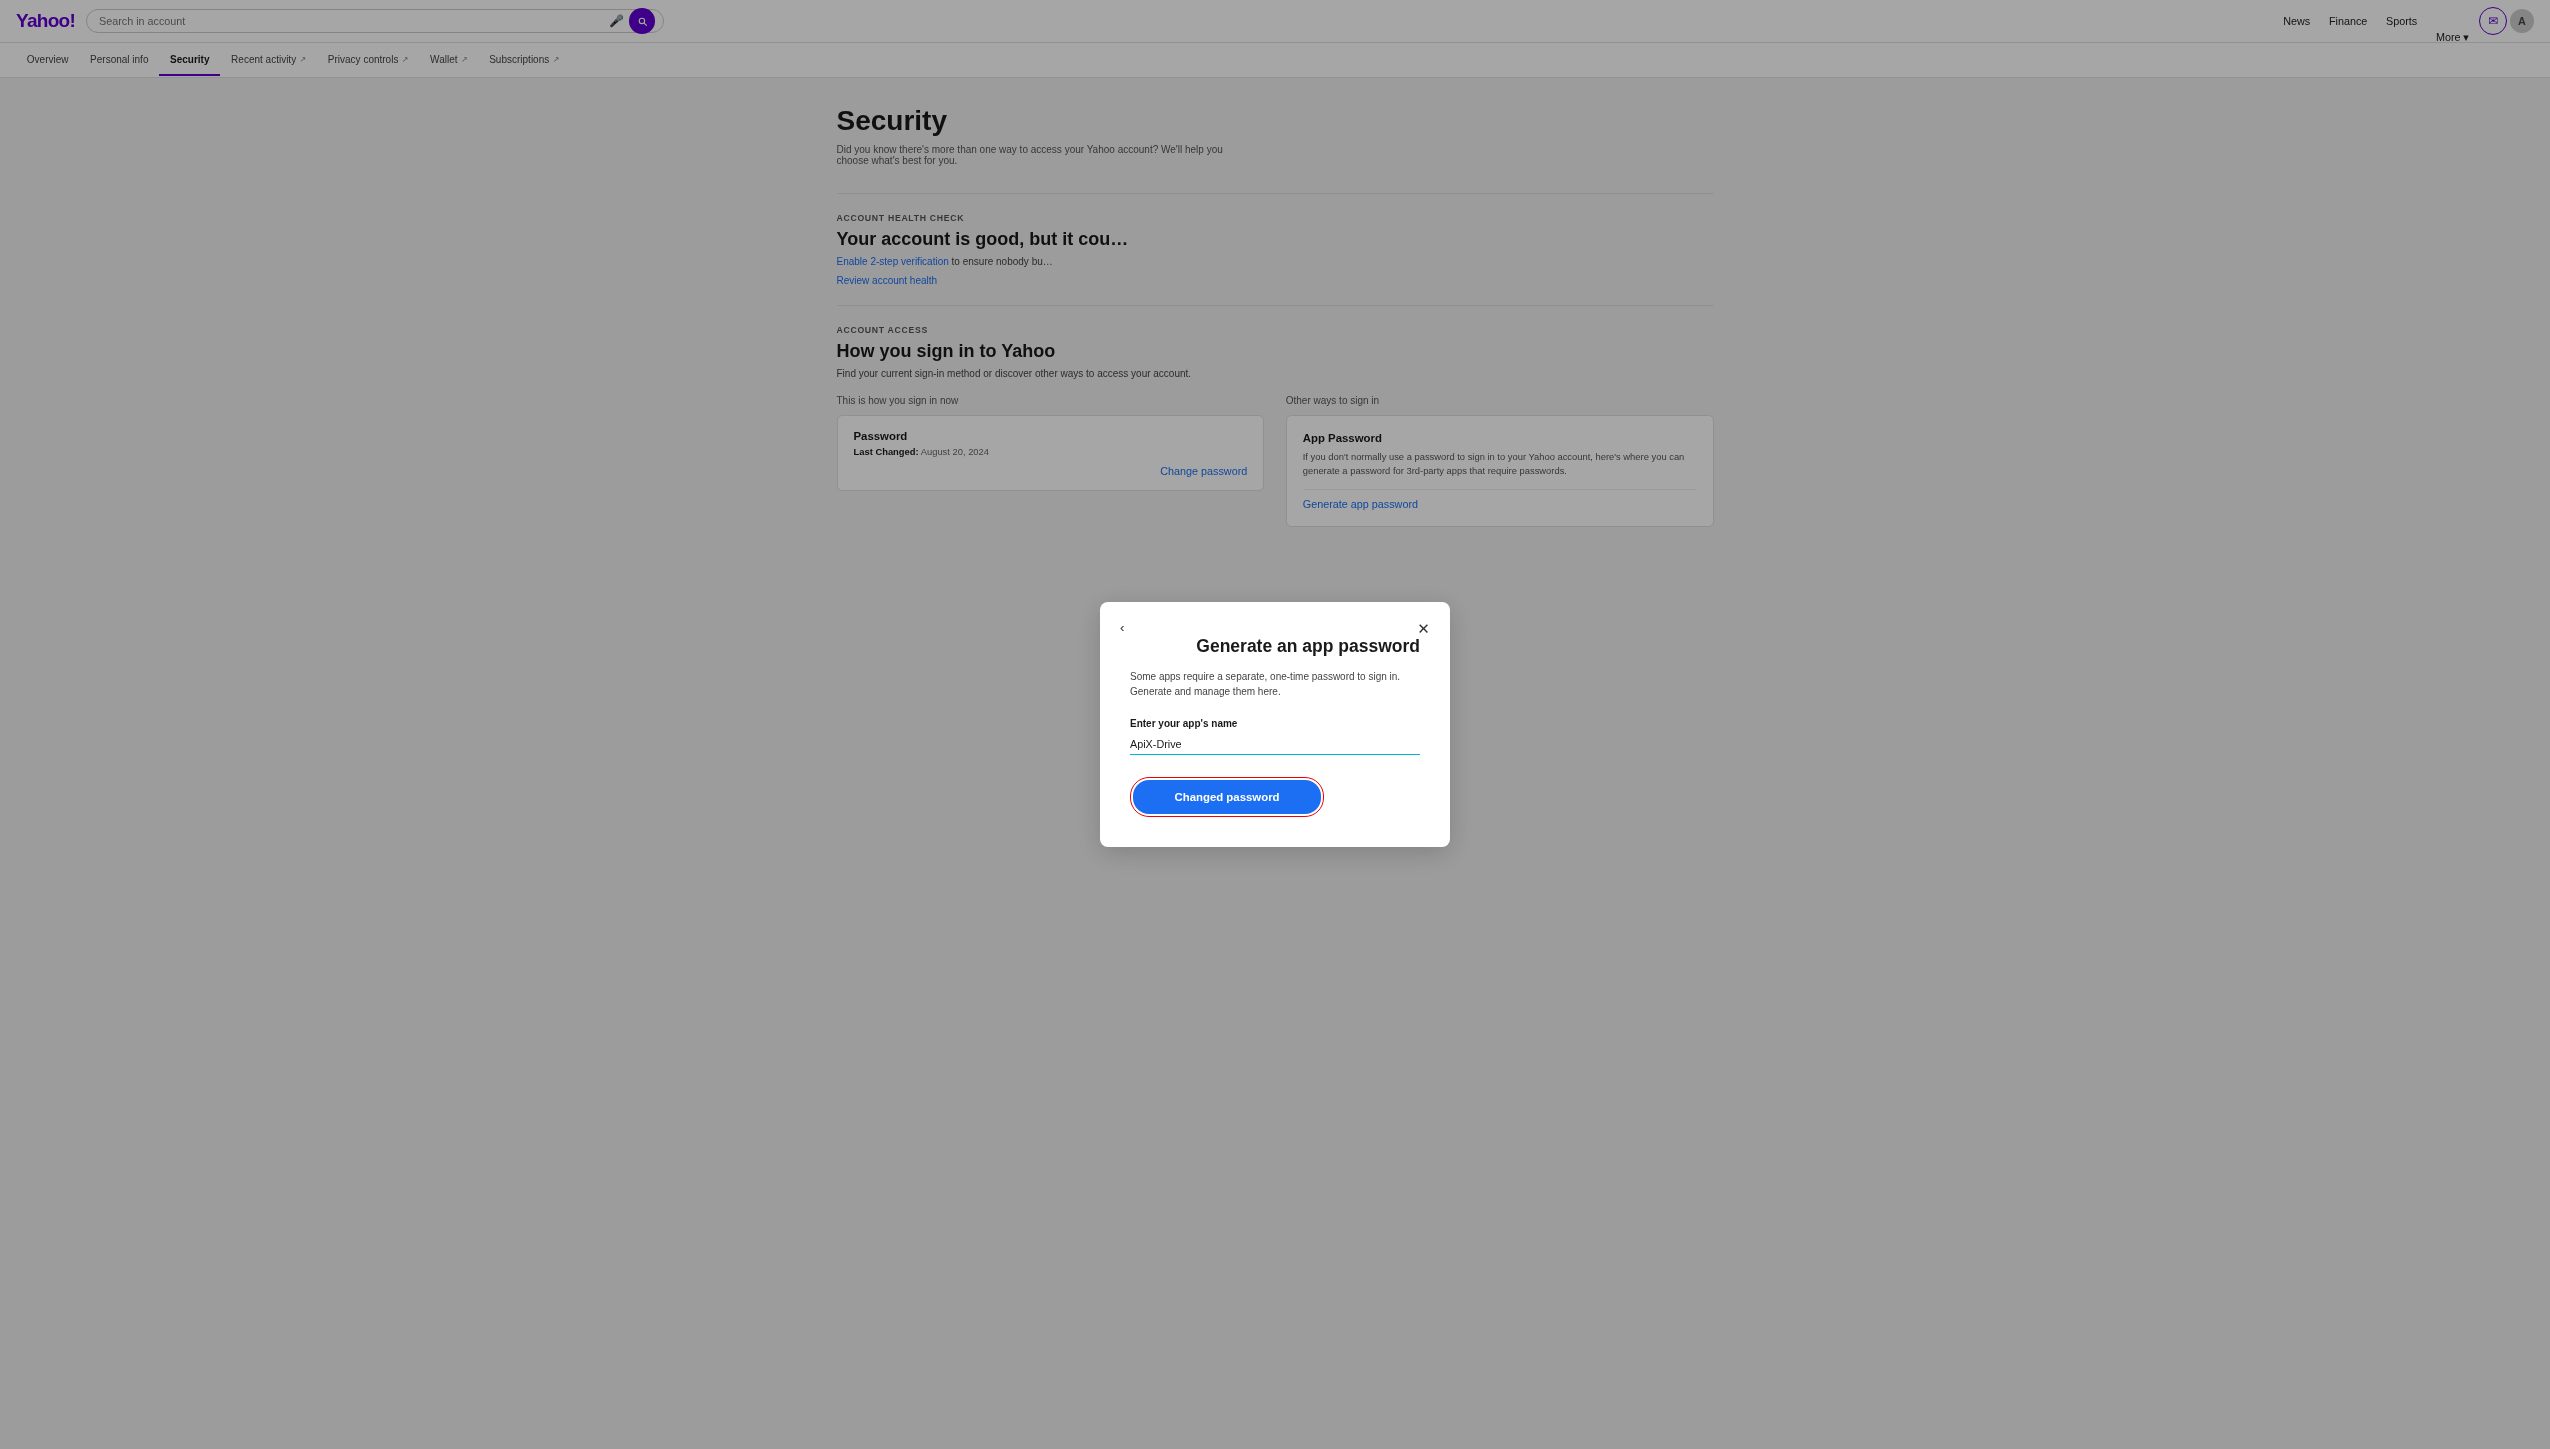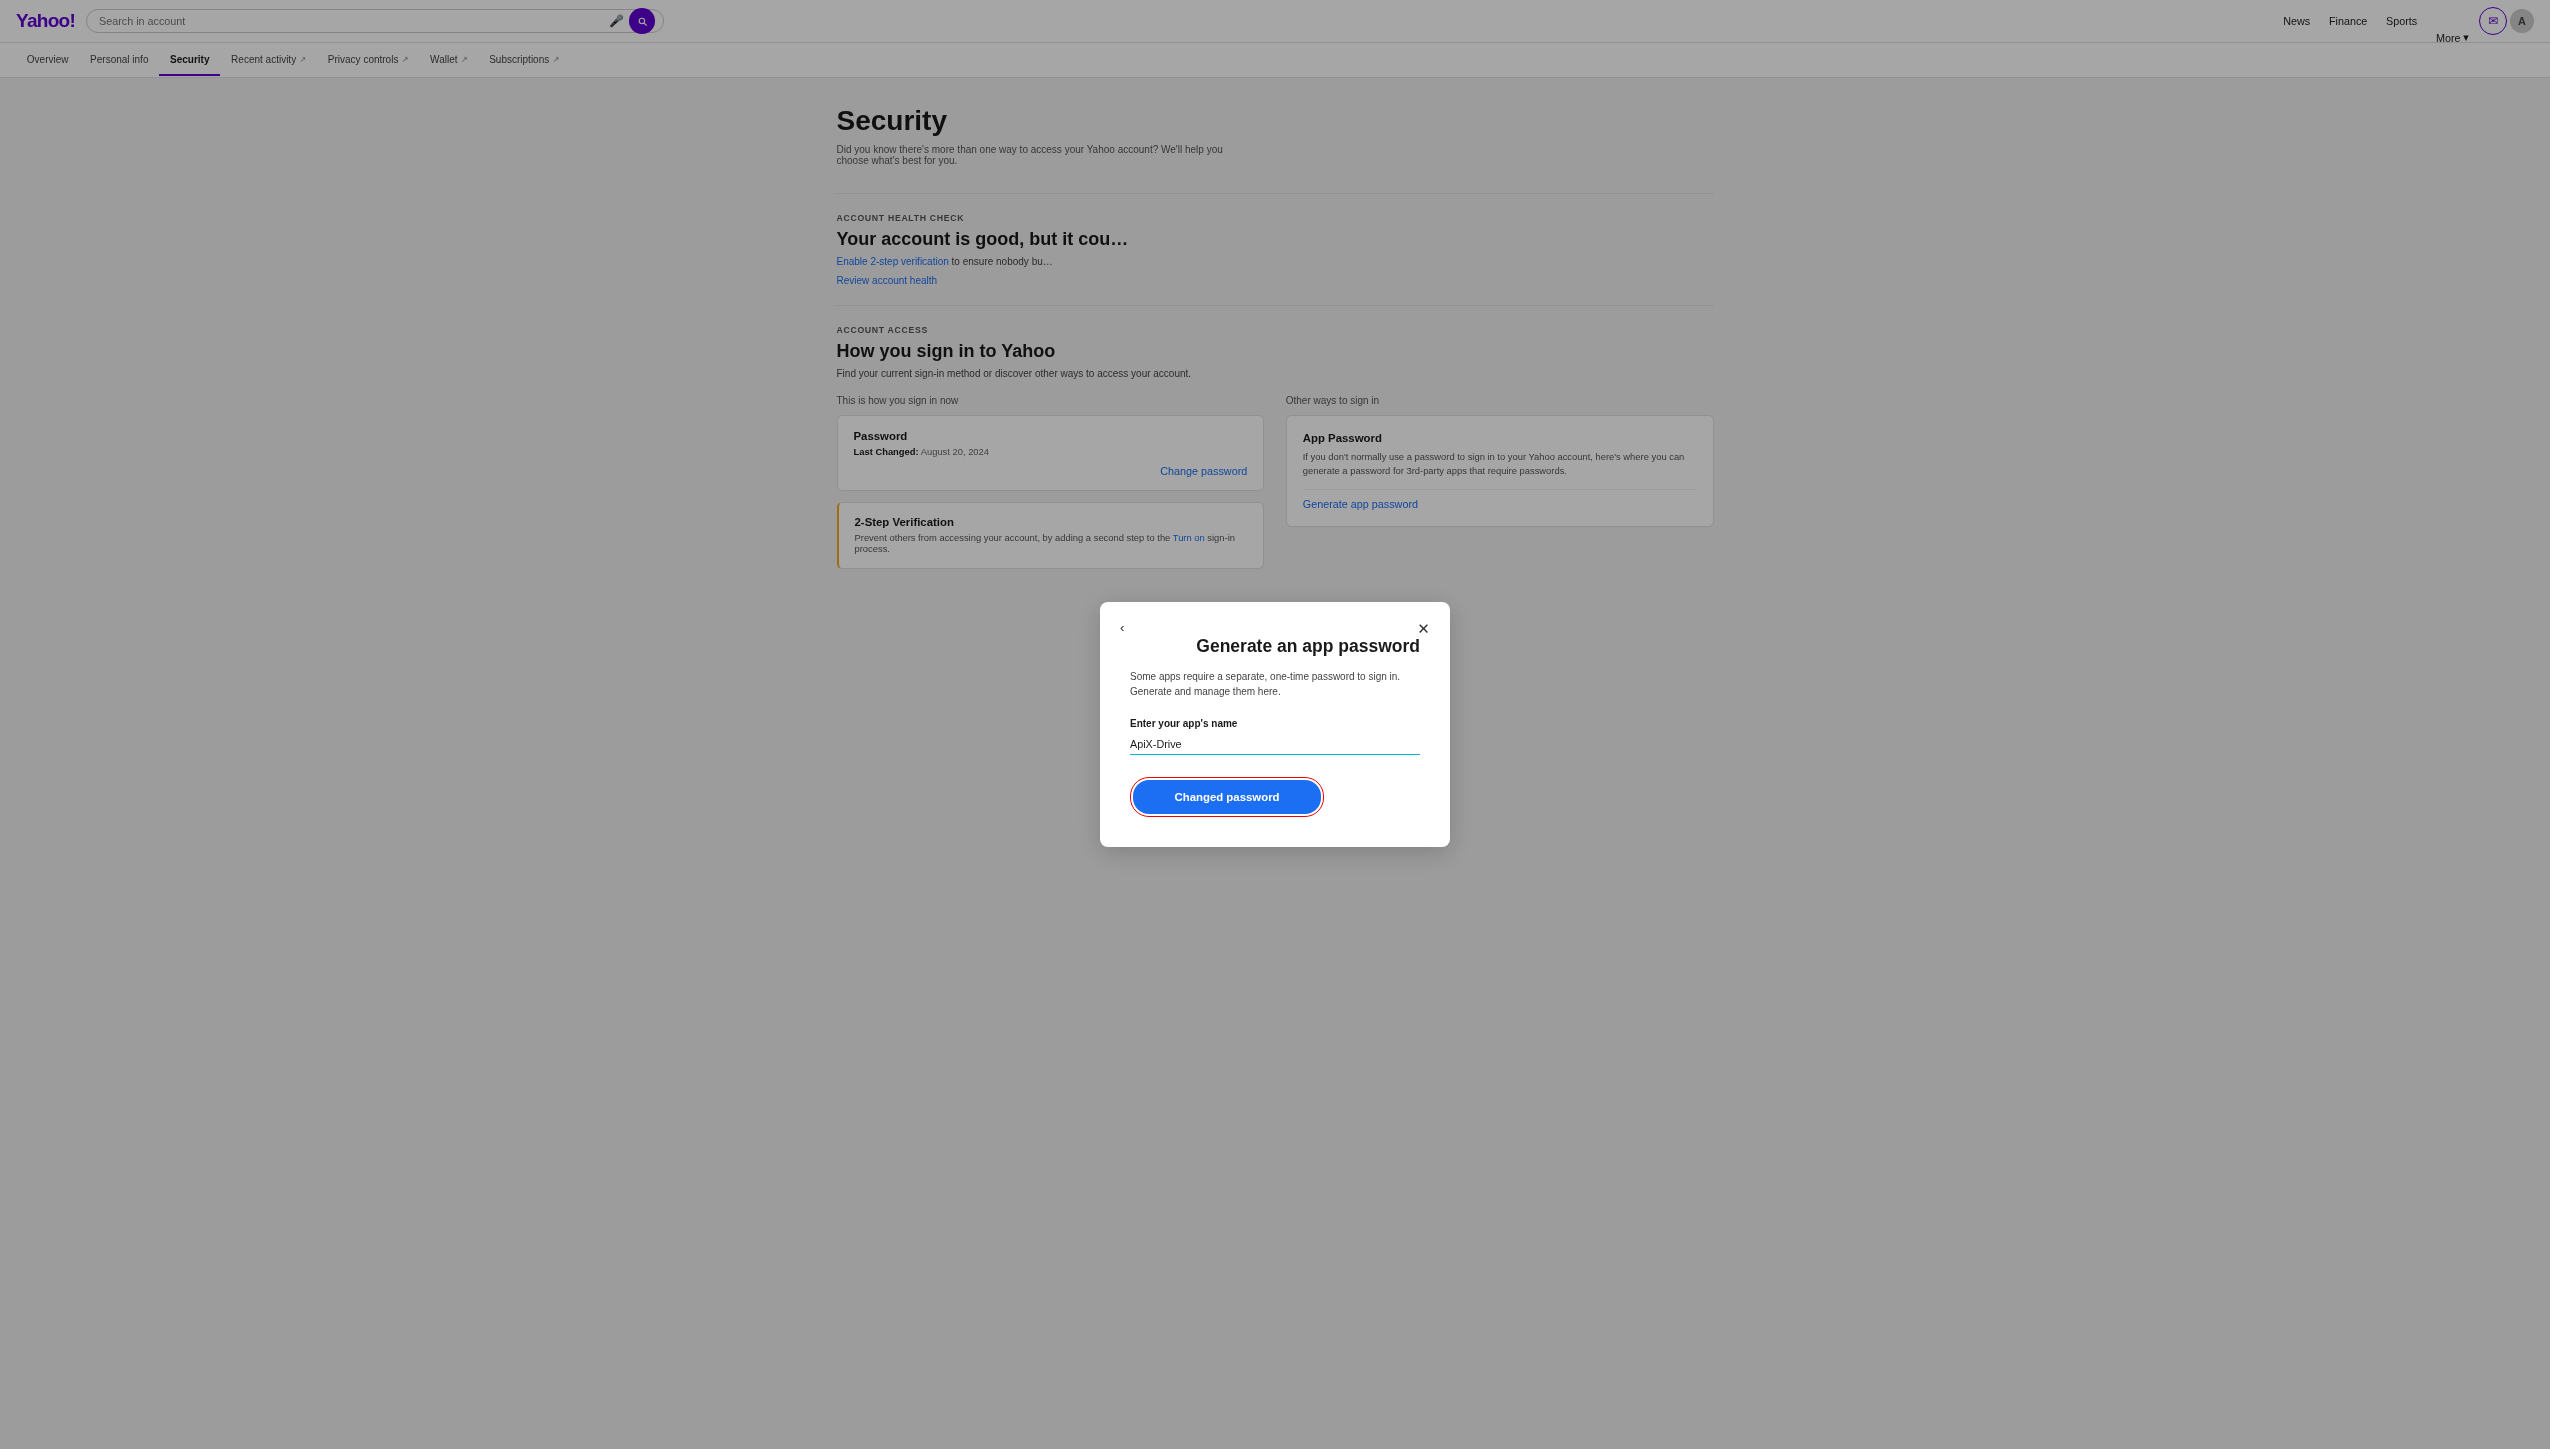--- a/index.html
+++ b/index.html
@@ -79,21 +79,21 @@
       text-decoration: none;
       color: #222;
       font-size: 10.8px;
       padding: 5.4px 8px;
       border-radius: 2.7px;
       white-space: nowrap;
       cursor: pointer;
     }
     .header-nav .more-btn {
       display: flex;
-      align-items: center;
+      align-items: flex-start;
       gap: 2.7px;
       margin-top: 33px;
     }
     .mail-btn {
       width: 28px;
       height: 28px;
       border: 1.3px solid #6001d2;
       border-radius: 50%;
       display: flex;
       align-items: center;
@@ -469,28 +469,20 @@
         <div class="sign-in-box">
           <div class="sign-in-box-title">Password</div>
           <div class="sign-in-box-sub">
             <strong>Last Changed:</strong>
             <span>August 20, 2024</span>
           </div>
           <div class="sign-in-box-footer">
             <a class="link-blue">Change password</a>
           </div>
         </div>
-        <div class="two-step-box">
-          <div class="two-step-title">2-Step Verification</div>
-          <p class="two-step-desc">
-            <span>Prevent others from accessing your account, by adding a second step to the</span>
-            <a class="turn-on">Turn on</a>
-            <span> sign-in process.</span>
-          </p>
-        </div>
       </div>
 
       <div>
         <div class="col-heading">Other ways to sign in</div>
         <div class="other-ways-box">
           <div class="other-ways-title">App Password</div>
           <p class="other-ways-desc">If you don't normally use a password to sign in to your Yahoo account, here's where you can generate a password for 3rd-party apps that require passwords.</p>
           <hr class="other-ways-divider">
           <a class="link-blue">Generate app password</a>
         </div>

